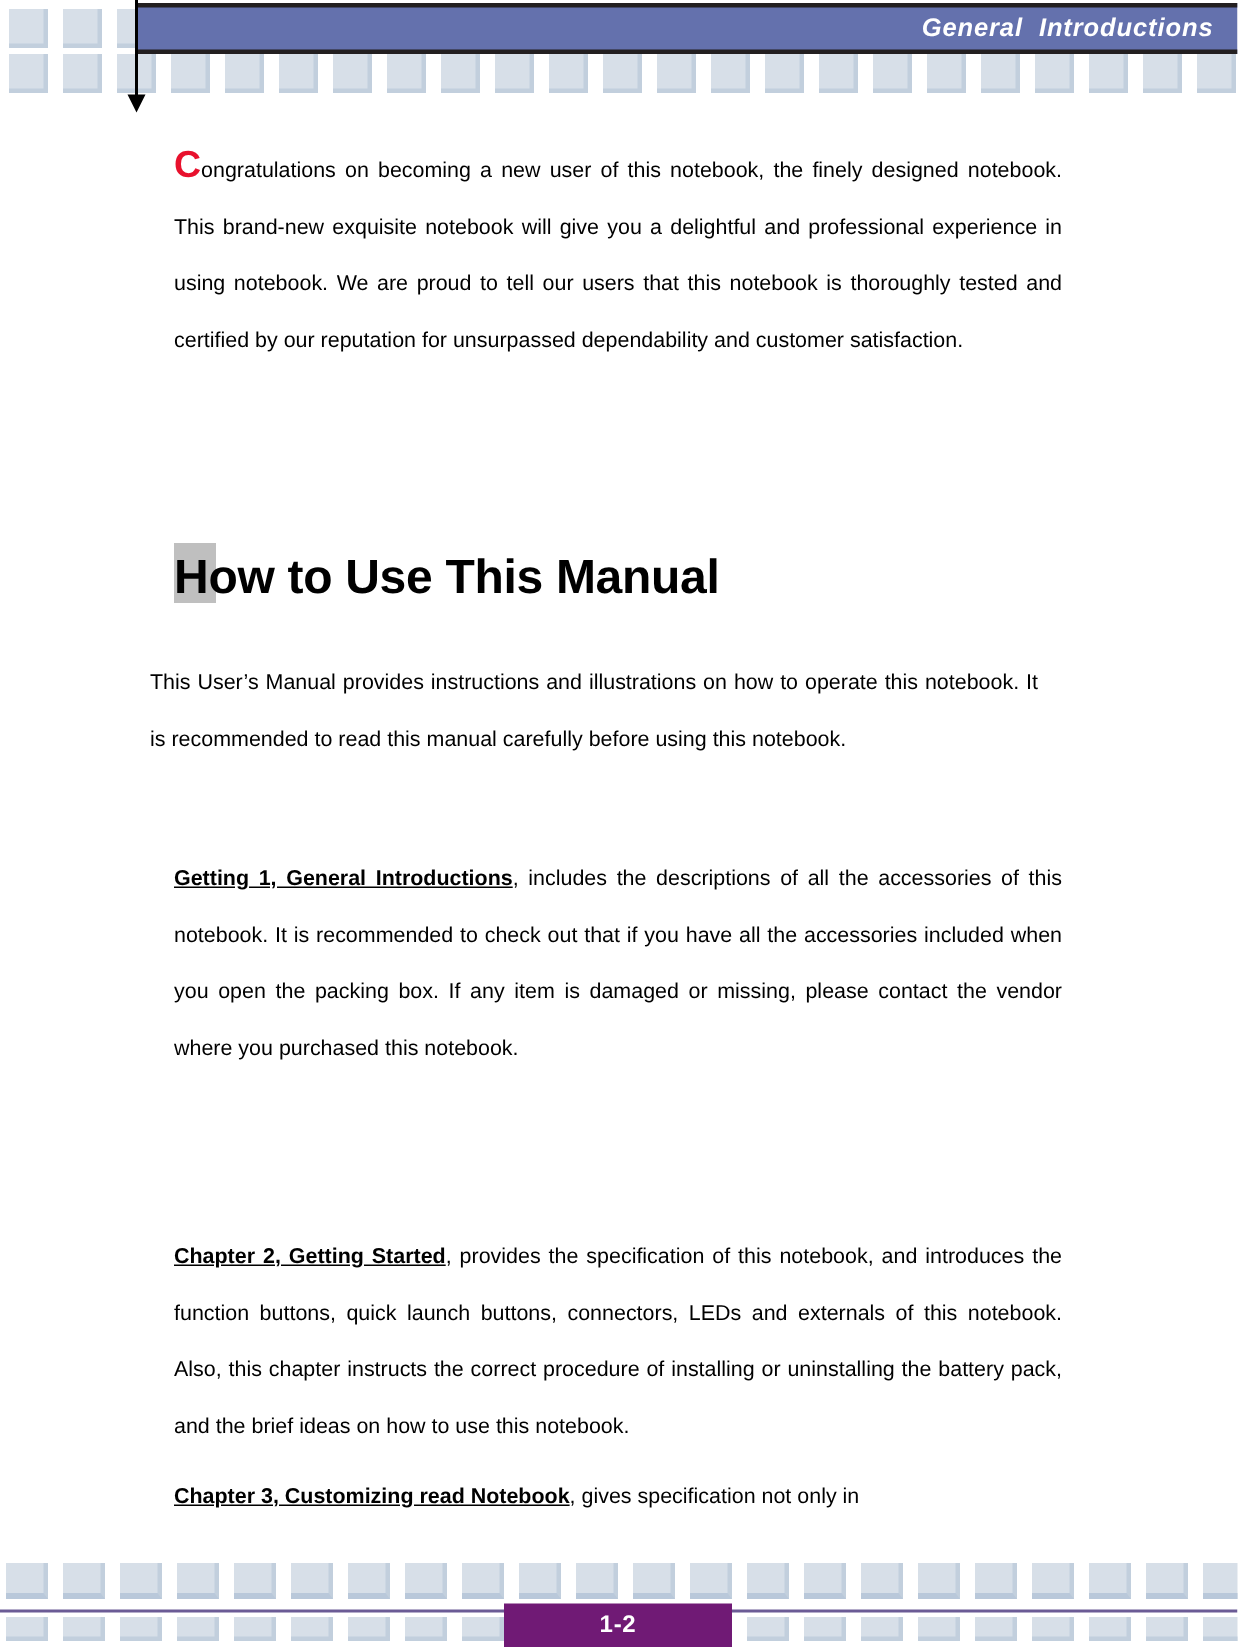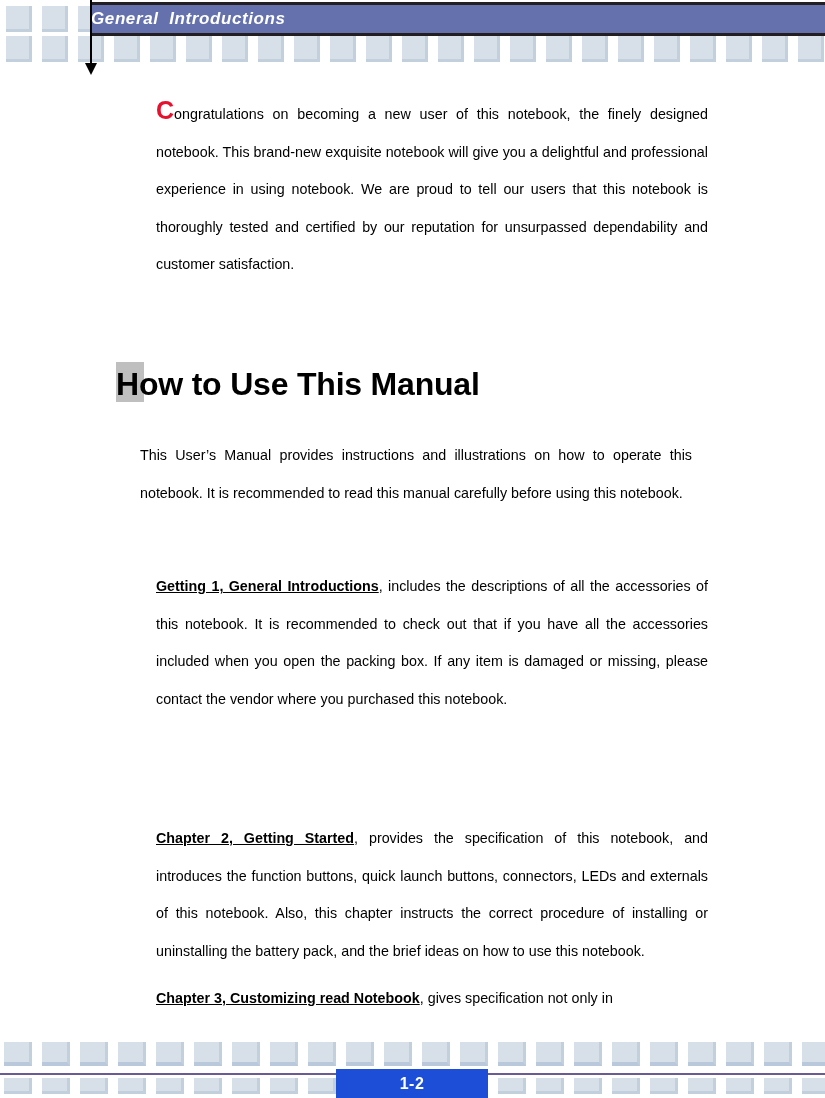--- a/index.html
+++ b/index.html
@@ -49,20 +49,21 @@
     left: 91px;
     top: 2px;
     width: 734px;
     height: 34px;
     background: #6471ad;
     border-top: 3px solid #231f20;
     border-bottom: 3px solid #231f20;
     box-sizing: border-box;
     display: flex;
     align-items: center;
+    justify-content: flex-end;
     padding-right: 16px;
   }
   #header-title {
     color: #ffffff;
     font-size: 17px;
     font-weight: bold;
     font-style: italic;
     letter-spacing: 0.6px;
     white-space: pre;
   }
@@ -93,21 +94,21 @@
     border-top: 12px solid #000000;
   }
   p.body-text {
     margin: 0 0 22px 0;
     font-size: 14.3px;
     line-height: 37.5px;
     text-align: justify;
     text-justify: inter-word;
     color: #000000;
   }
-  p.body-text:last-child { margin-bottom: 0; margin-left: 40px; }
+  p.body-text:last-child { margin-bottom: 0; }
 
   .dropcap {
     color: #e8112d;
     font-size: 25px;
     font-weight: bold;
     line-height: 0;
     vertical-align: baseline;
   }
 
   .lead-in {
@@ -188,21 +189,21 @@
     width: 825px;
     height: 2px;
     background: #6b5b95;
   }
   #page-badge {
     position: absolute;
     left: 336px;
     top: 1069px;
     width: 152px;
     height: 29px;
-    background: #1d4ed8;
+    background: #701a75;
     display: flex;
     align-items: center;
     justify-content: center;
     z-index: 5;
   }
   #page-number {
     color: #ffffff;
     font-size: 16px;
     font-weight: bold;
     letter-spacing: 0.5px;

